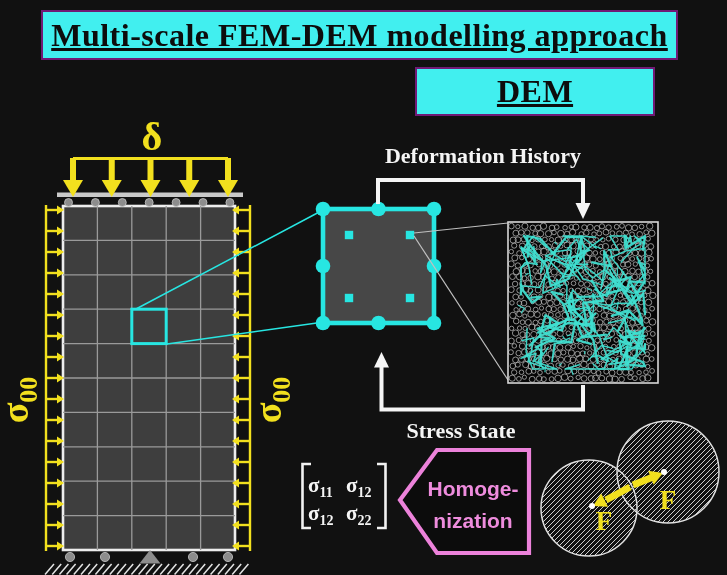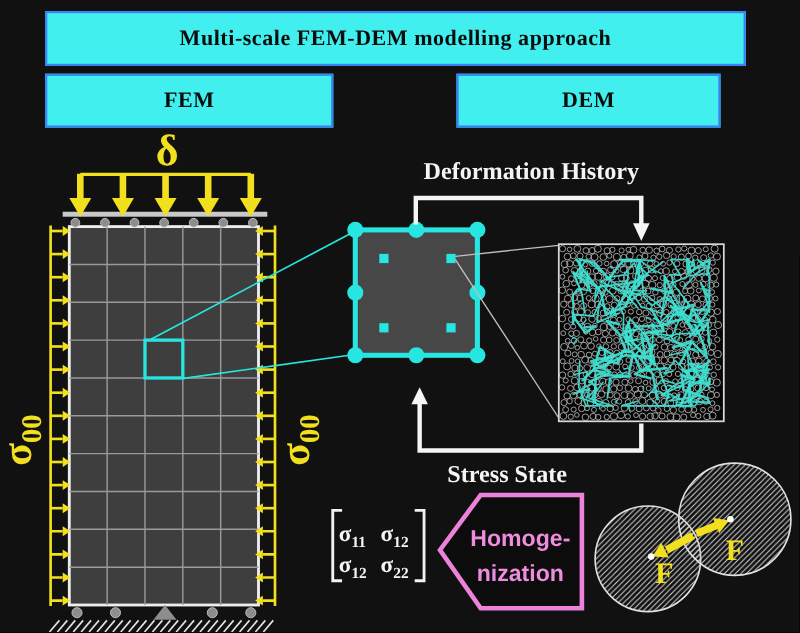--- a/index.html
+++ b/index.html
@@ -1,37 +1,34 @@
 <!DOCTYPE html>
 <html><head>
 <meta charset="utf-8">
 <style>
   html,body{margin:0;padding:0;background:#000;}
   #stage{position:relative;width:727px;height:575px;background:#111111;overflow:hidden;
          font-family:"Liberation Serif",serif;}
   .banner{position:absolute;display:flex;align-items:center;justify-content:center;
-          box-sizing:border-box;border:2px solid #3b82f6;background:#41efef;
-          color:#0d0d0d;font-weight:bold;font-size:20px;letter-spacing:0.5px;}
+          box-sizing:border-box;border:2px solid #701a75;background:#41efef;
+          color:#0d0d0d;font-weight:bold;font-size:32px;letter-spacing:0.5px;text-decoration:underline;}
   #banner-title{left:41px;top:10px;width:637px;height:50px;}
   #banner-fem{left:41px;top:67px;width:262px;height:49px;}
   #banner-dem{left:415px;top:67px;width:240px;height:49px;}
   svg{position:absolute;left:0;top:0;}
   .serifB{font-family:"Liberation Serif",serif;font-weight:bold;}
   .sansB{font-family:"Liberation Sans",sans-serif;font-weight:bold;}
 </style>
 </head>
 <body>
 
 <div id="stage">
 
   <div class="banner" id="banner-title">
     <span>Multi-scale FEM-DEM modelling approach</span>
-  </div>
-  <div class="banner" id="banner-fem">
-    <span>FEM</span>
   </div>
   <div class="banner" id="banner-dem">
     <span>DEM</span>
   </div>
 
   <svg id="dsvg" width="727" height="575" viewBox="0 0 727 575">
     <defs>
       <pattern id="hatch" width="5" height="5" patternUnits="userSpaceOnUse">
         <path d="M0,5 L5,0 M-1,1 L1,-1 M4,6 L6,4" stroke="#cfcfcf" stroke-width="1" fill="none"></path>
       </pattern>

